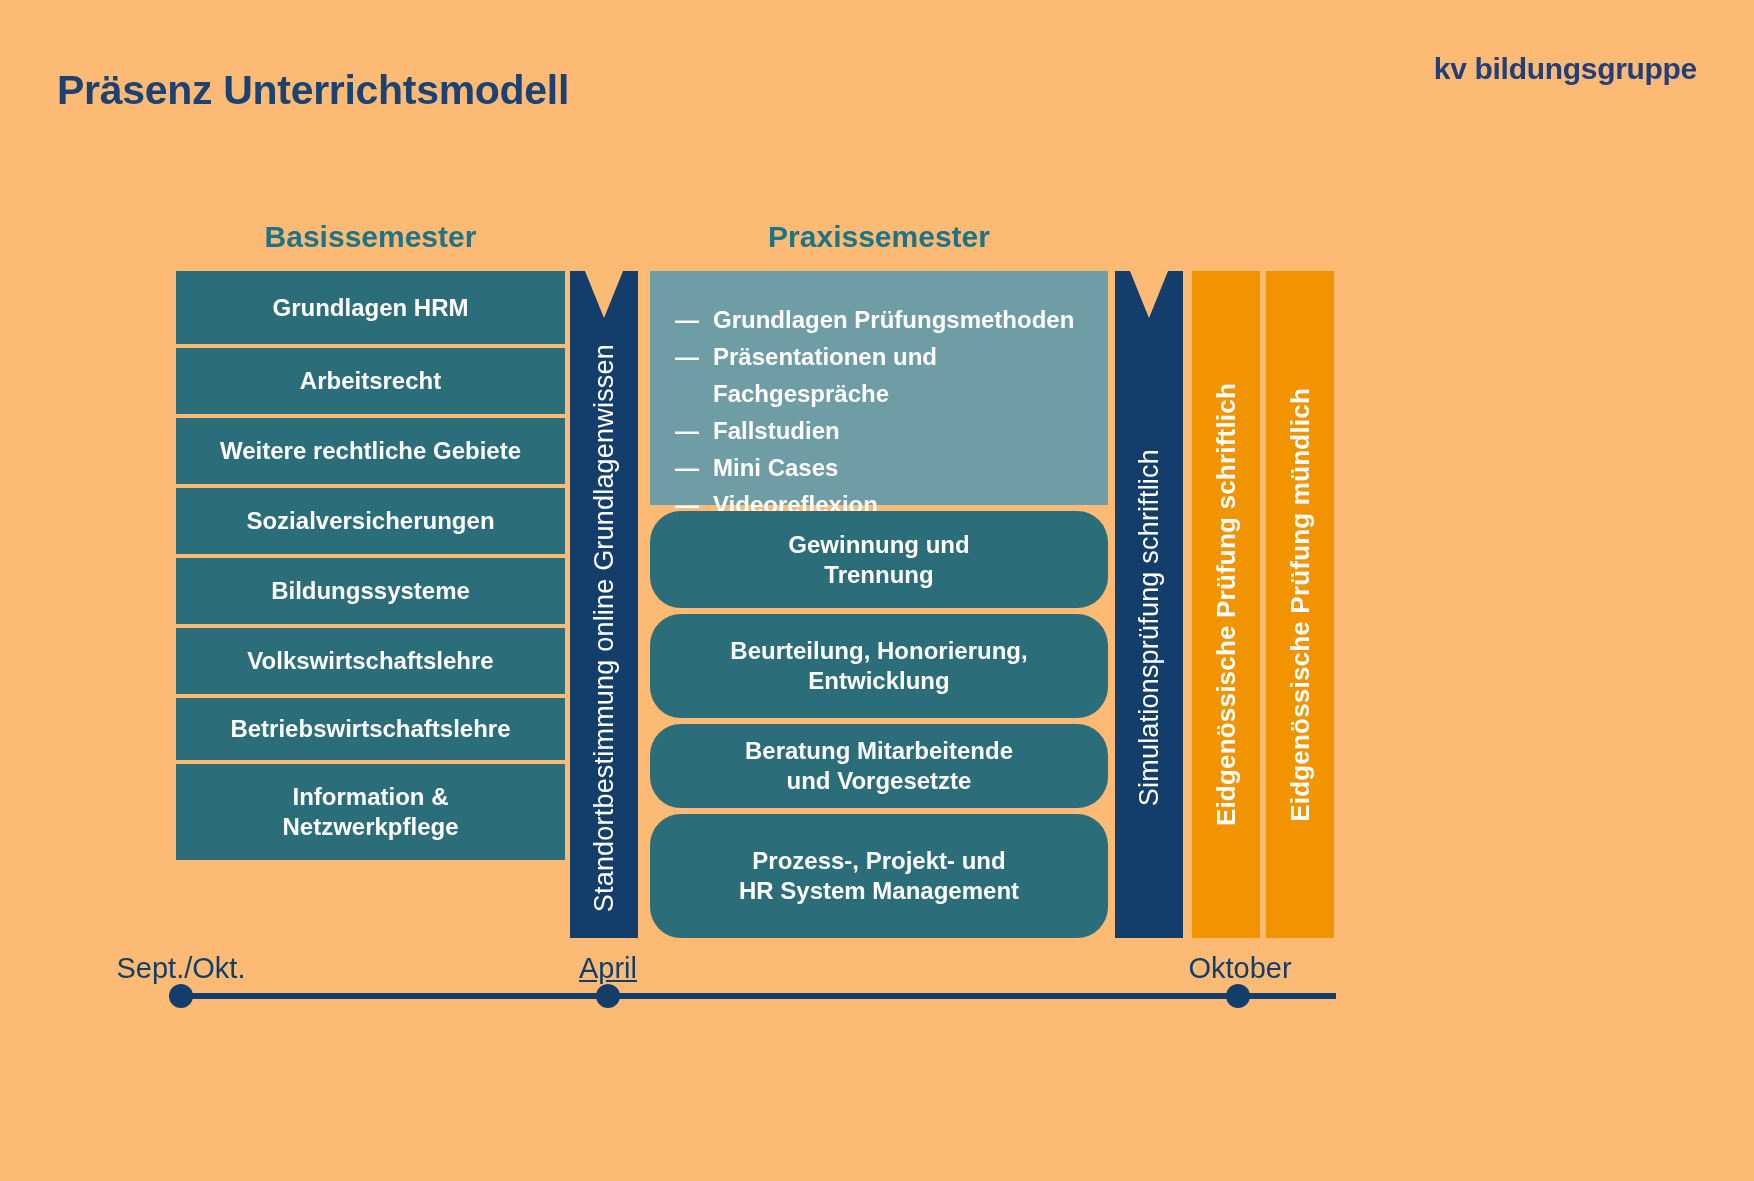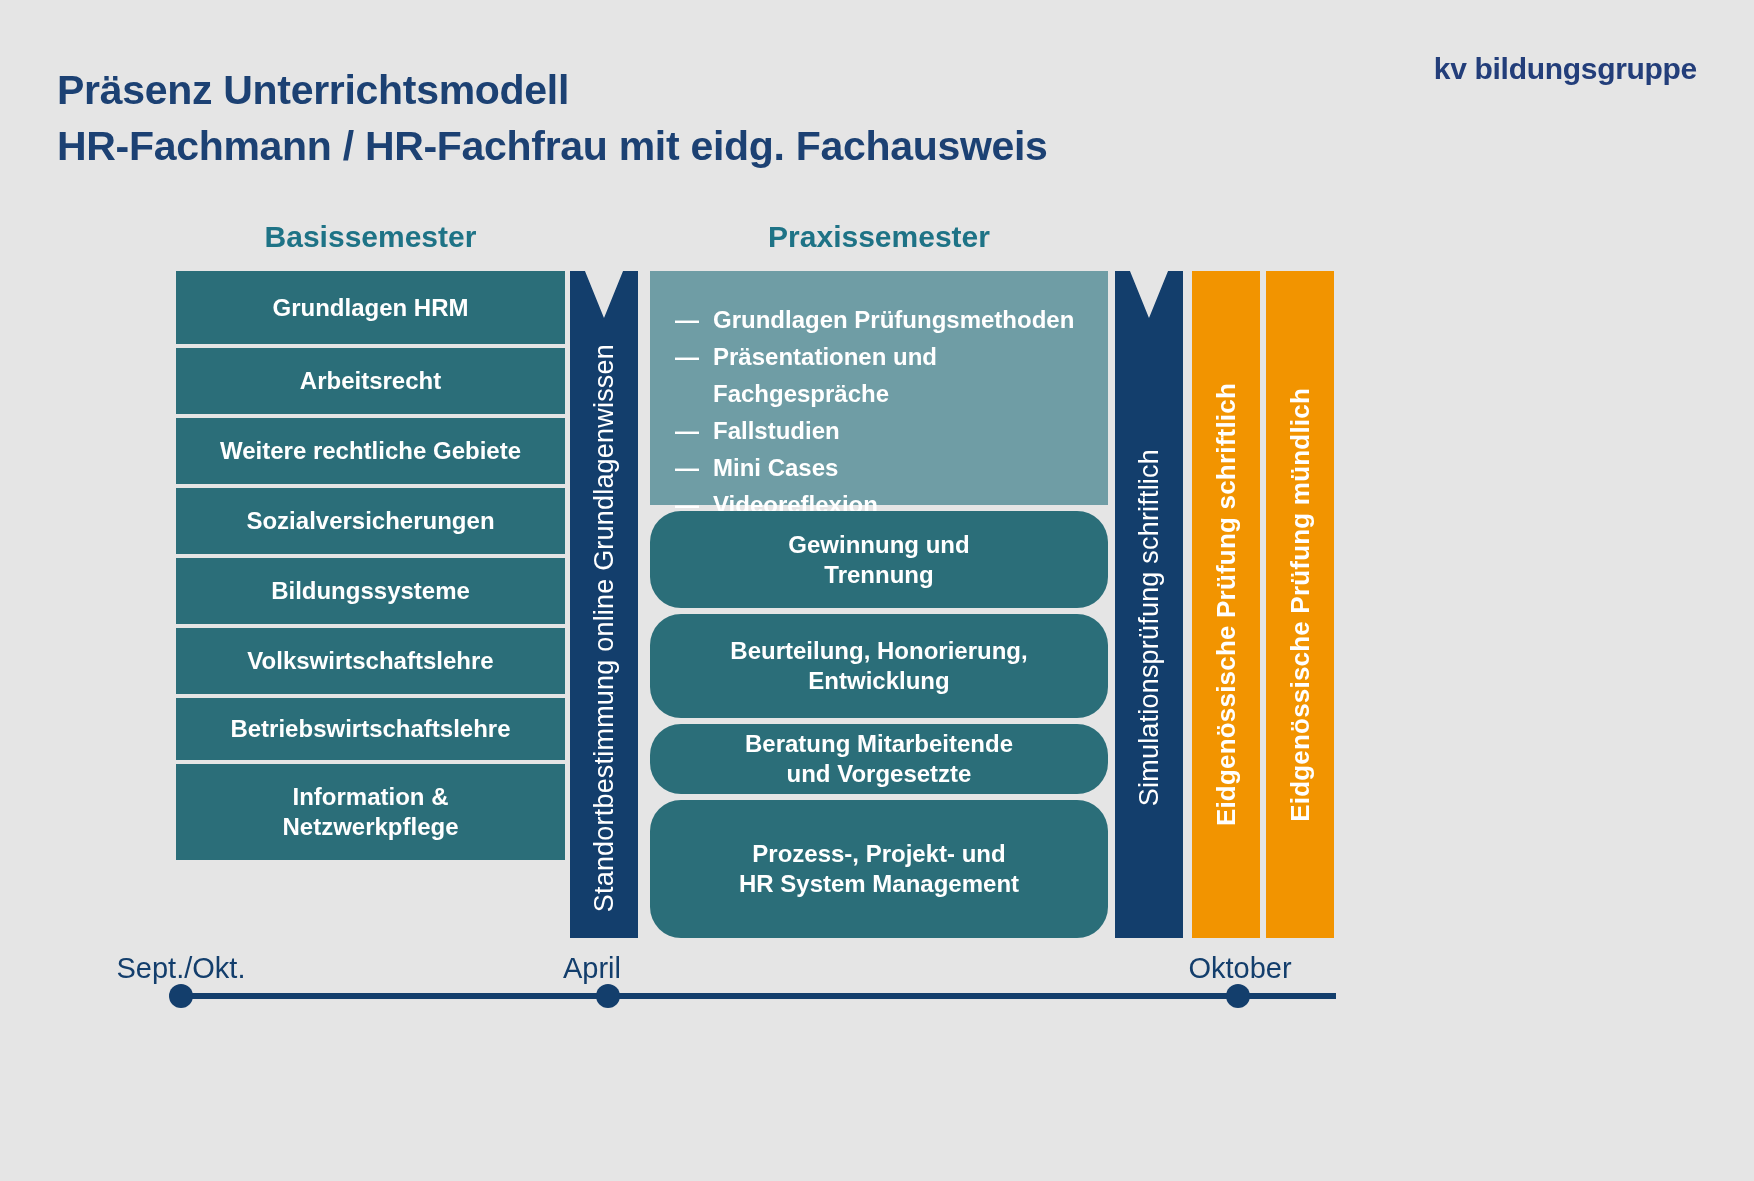--- a/index.html
+++ b/index.html
@@ -1,19 +1,19 @@
 <!DOCTYPE html>
 <html style="--navy-title: #1c4173; --navy-logo: #233e7a; --navy: #133e6c; --teal: #2b6e79; --teal-light: #6f9da5; --teal-header: #1e7386; --orange: #f29400;"><head>
 <meta charset="utf-8">
 <style>
   html,body{margin:0;padding:0;background:#fff;}
   .canvas{
     position:relative;
     width:1754px;height:1181px;
-    background:#e5e5e5;
+    background:#fdba74;
     font-family:"Liberation Sans", sans-serif;
     overflow:hidden;
   }
   
   .title{
     position:absolute;left:57px;top:62px;
     color:var(--navy-title,#1c4173);
     font-size:41px;font-weight:bold;line-height:56px;
     letter-spacing:-0.3px;
   }
@@ -43,21 +43,21 @@
     text-align:center;white-space:pre-line;
     flex:none;
   }
   .col.basis .box:nth-child(1){height:73px;}
   .col.basis .box:nth-child(n+2){height:66px;}
   .col.basis .box:nth-child(7){height:62px;}
   .col.basis .box:nth-child(8){height:96px;}
   .col.basis .box:nth-child(9){height:auto;flex:1;}
   .col.praxis .box{height:97px;border-radius:31px;}
   .col.praxis .box:nth-child(3){height:104px;}
-  .col.praxis .box:nth-child(4){height:70px;}
+  .col.praxis .box:nth-child(4){height:84px;}
   .col.praxis .box:nth-child(5){height:auto;flex:1;}
   .light-box{
     background:var(--teal-light,#6f9da5);
     height:234px;flex:none;
     box-sizing:border-box;
     padding:30px 20px 0 25px;
   }
   .list-item{
     display:flex;
     color:#fff;font-size:24px;font-weight:bold;line-height:37px;
@@ -89,42 +89,41 @@
   .vbanner.b2{left:1115px;}
   .vbanner.o1{left:1192px;}
   .vbanner.o2{left:1266px;}
   
   .tl-label{
     position:absolute;top:952px;width:240px;
     color:var(--navy,#16406e);font-size:29px;font-weight:500;
     text-align:center;
   }
   .tl-label.l1{left:61px;}
-  .tl-label.l2{left:472px;}
+  .tl-label.l2{left:488px;text-decoration:underline;}
   .tl-label.l3{left:1120px;}
   .tl-line{
     position:absolute;top:993px;left:178px;width:1158px;height:6px;
     background:var(--navy,#16406e);
   }
   .tl-dot{
     position:absolute;top:984px;width:24px;height:24px;border-radius:50%;
     background:var(--navy,#16406e);
   }
   .tl-dot.d1{left:169px;}
   .tl-dot.d2{left:596px;}
   .tl-dot.d3{left:1226px;}
 </style>
 </head>
 <body>
 
 <div class="canvas">
 
   <div class="title">
     <div>Präsenz Unterrichtsmodell</div>
-    <div>HR-Fachmann / HR-Fachfrau mit eidg. Fachausweis</div>
   </div>
 
   <div class="logo">
     <div>kv bildungsgruppe</div>
   </div>
 
   <div class="col-header basis">Basissemester</div>
   <div class="col-header praxis">Praxissemester</div>
 
   <div class="diagram">

